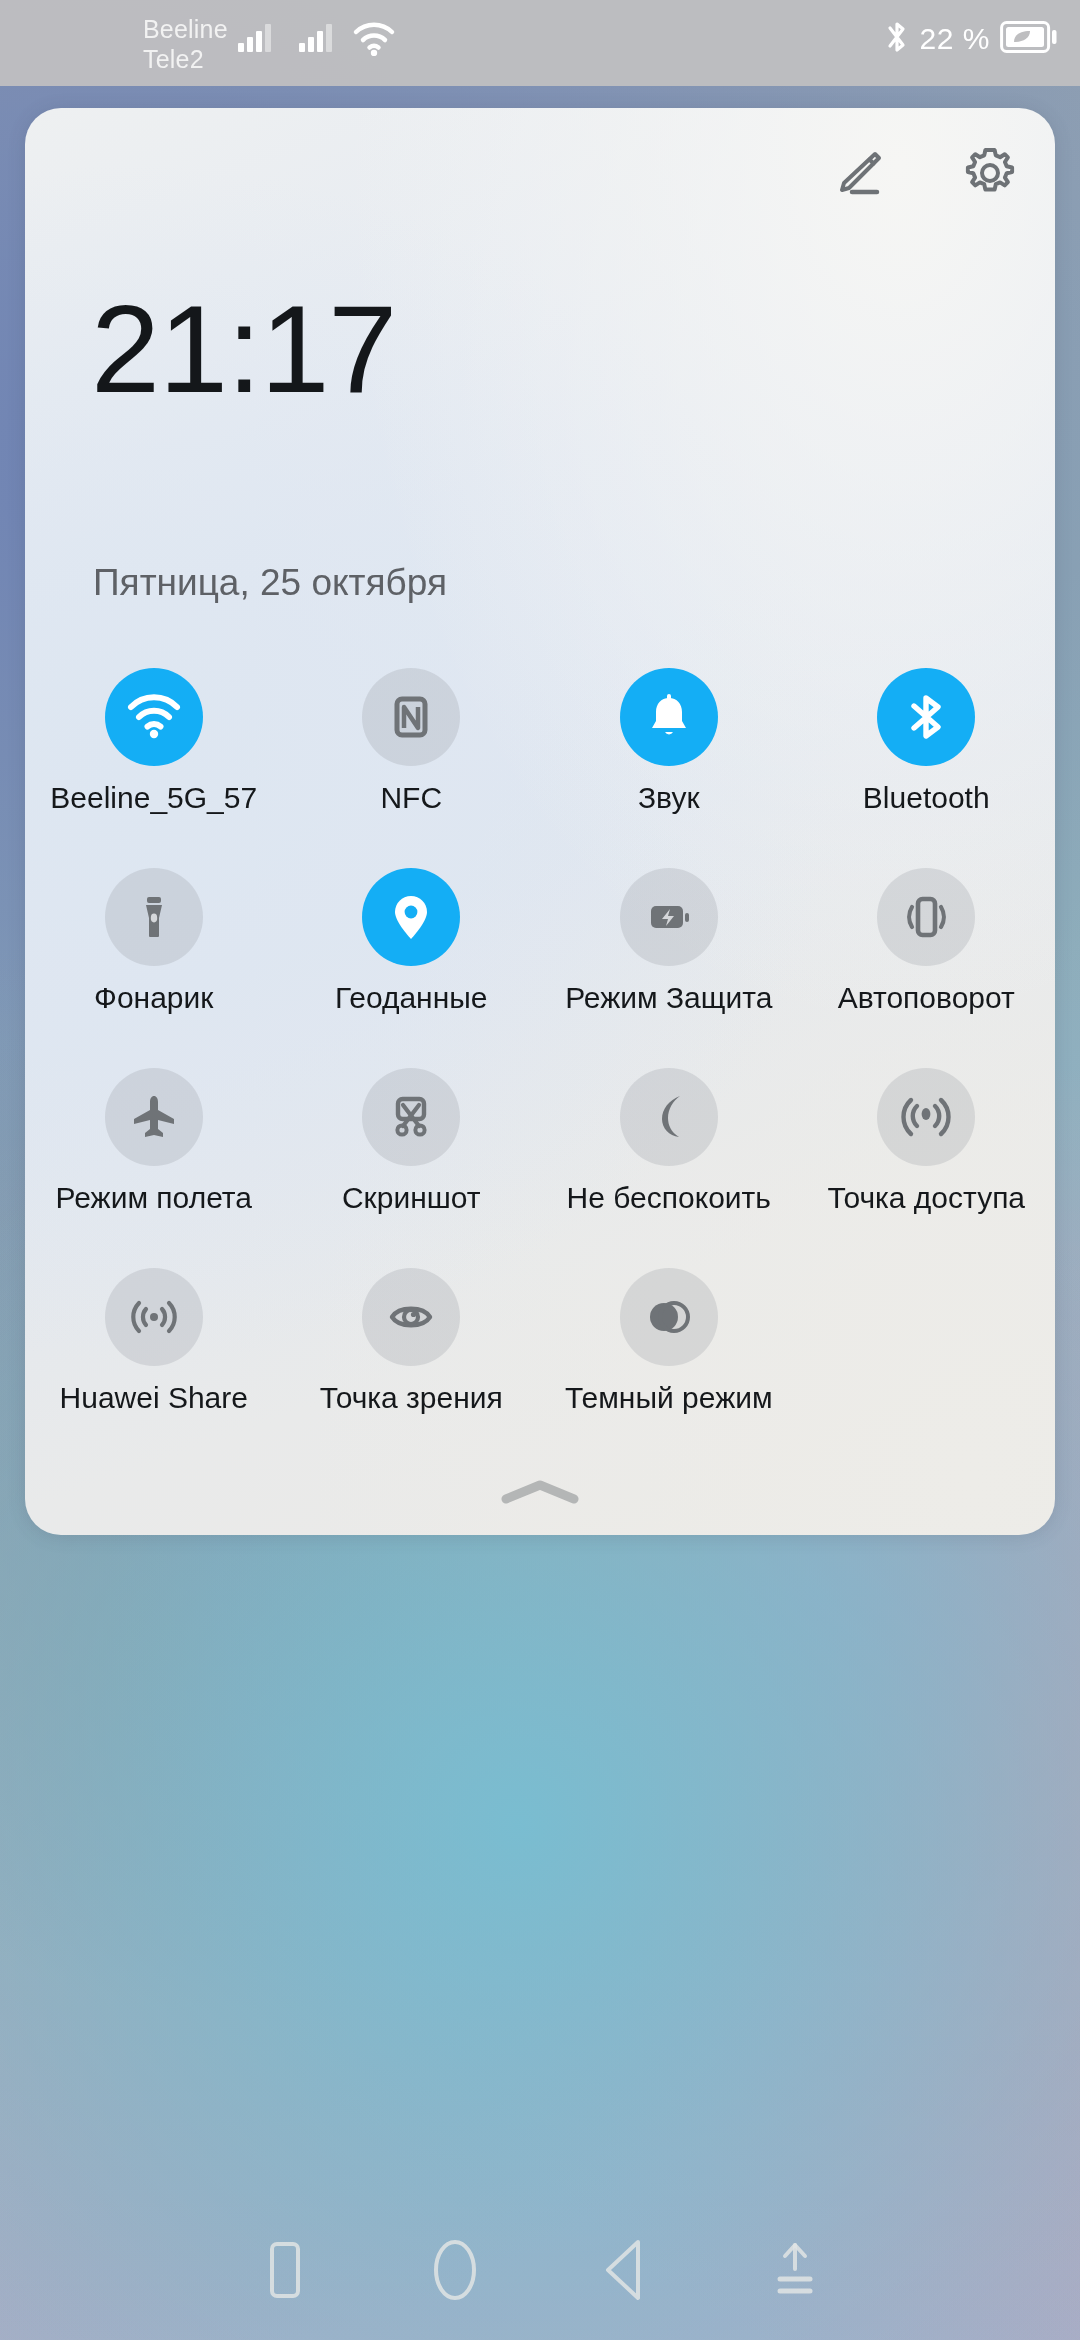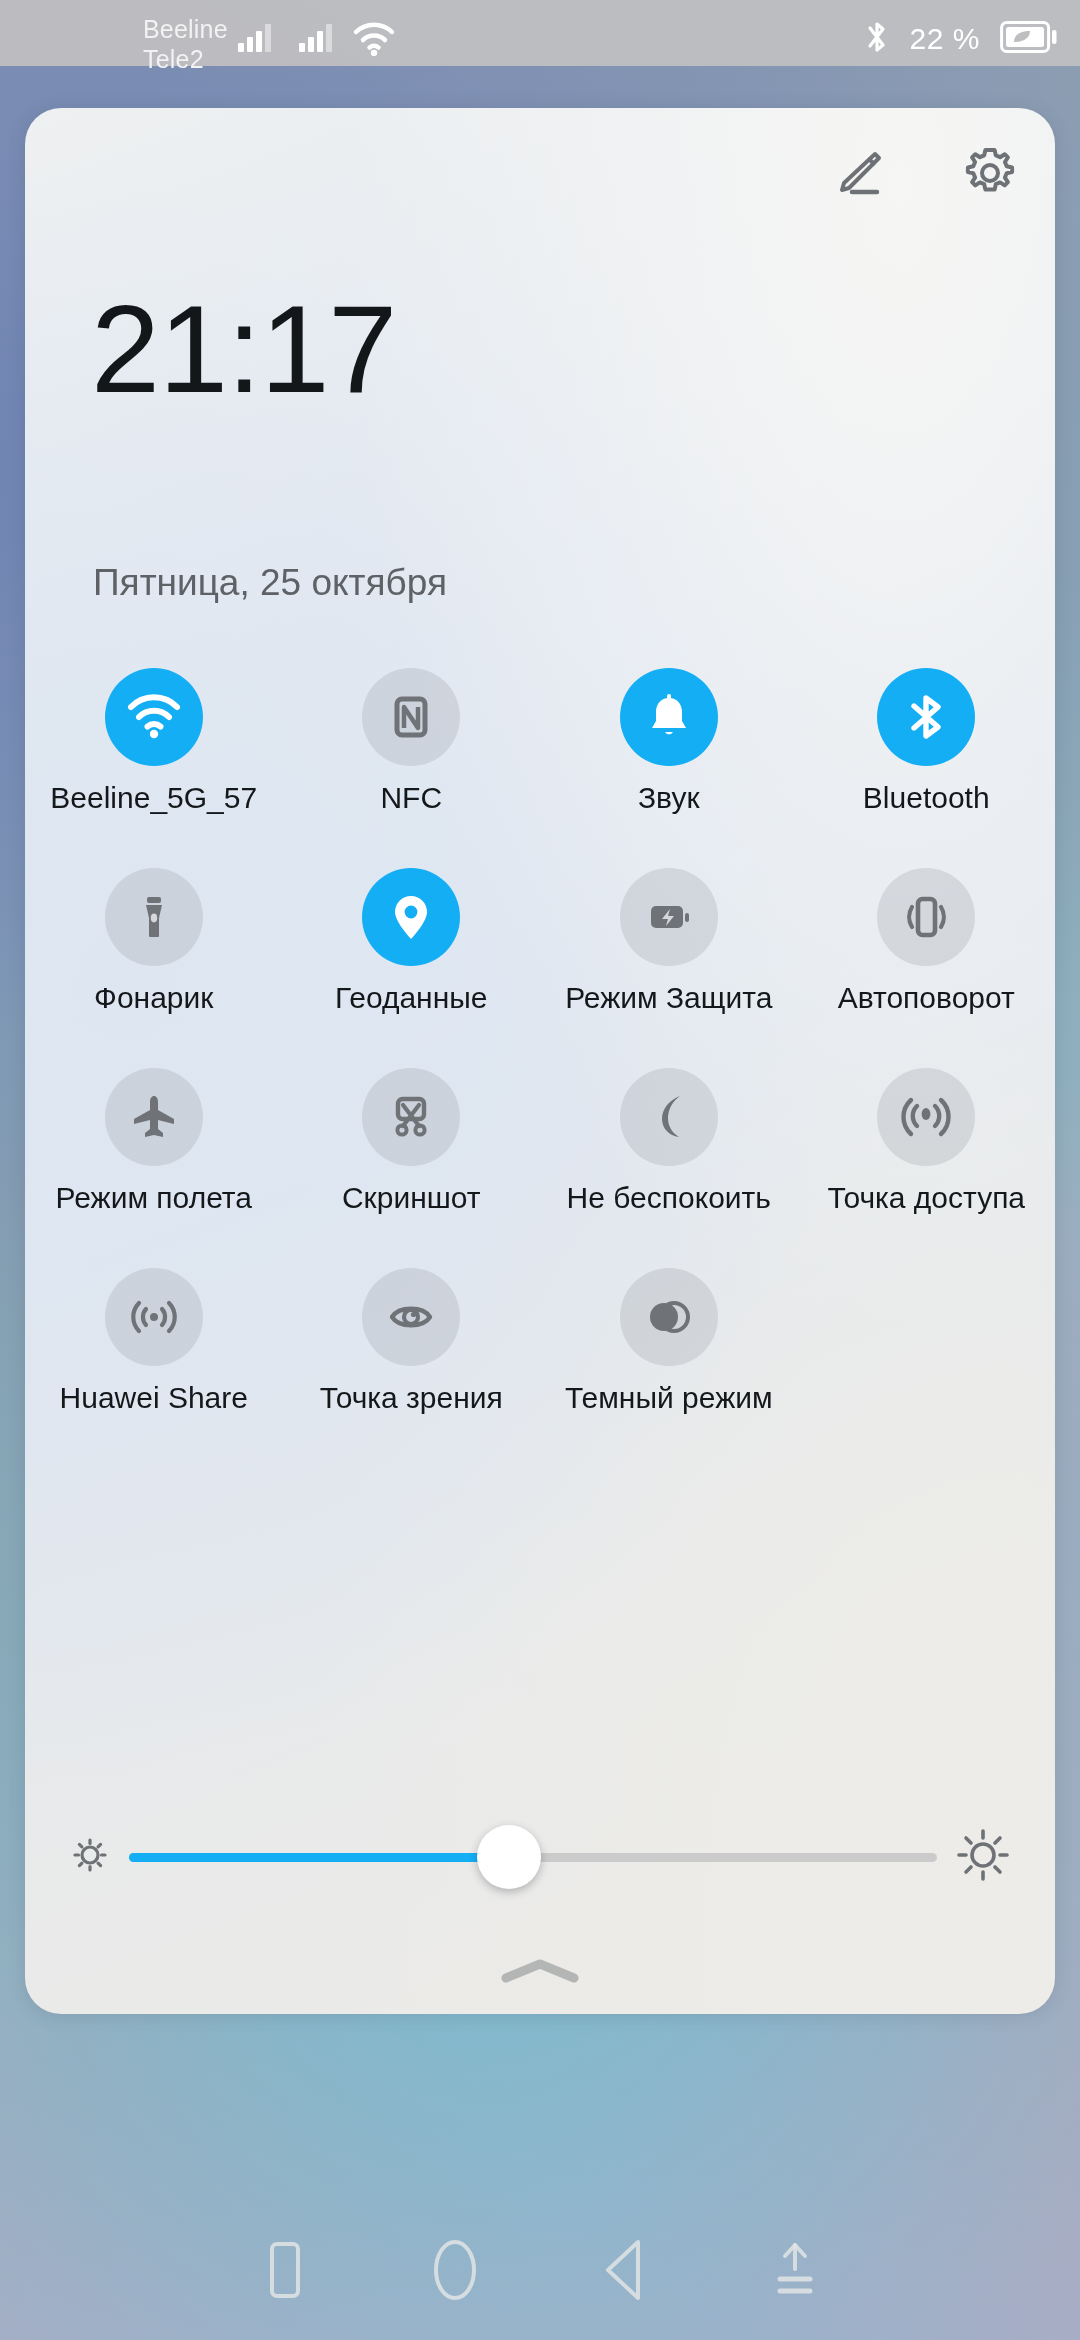--- a/index.html
+++ b/index.html
@@ -21,41 +21,41 @@
       radial-gradient(circle at 22% 64%, rgba(110,120,170,.55) 0%, rgba(110,120,170,0) 30%),
       radial-gradient(circle at 8% 96%, rgba(168,172,196,.85) 0%, rgba(168,172,196,0) 45%),
       radial-gradient(circle at 92% 98%, rgba(168,172,200,.85) 0%, rgba(168,172,200,0) 45%),
       radial-gradient(circle at 8% 20%, rgba(110,130,180,.95) 0%, rgba(110,130,180,0) 52%),
       linear-gradient(170deg,#8f9cb2 0%,#8ba3b4 30%,#8fb4c0 55%,#a4b0c4 80%,#aab2c8 100%);
     filter:blur(0px);
   }
 
   
   #statusbar{
-    position:absolute; top:0; left:0; width:1080px; height:66px;
+    position:absolute; top:0; left:0; width:1080px; height:86px;
     background:rgba(190,190,192,.97);
     display:flex; align-items:center;
     color:#fff;
   }
   #sb-carriers{
     position:absolute; left:143px; top:14px;
     font-size:25px; line-height:30px; color:#f2f2f2; letter-spacing:.2px;
   }
   #sb-sig{ position:absolute; left:238px; top:22px; display:flex; gap:28px; align-items:flex-end; }
   .bars{ display:flex; align-items:flex-end; gap:3px; height:30px; }
   .bars i{ display:block; width:6px; background:#fff; border-radius:1px; }
   .bars i.b1{height:9px;} .bars i.b2{height:15px;} .bars i.b3{height:21px;}
   .bars i.b4{height:28px; background:rgba(255,255,255,.45);}
   #sb-wifi{ position:absolute; left:352px; top:22px; }
-  #sb-right{ position:absolute; right:22px; top:18px; display:flex; align-items:center; gap:20px; }
+  #sb-right{ position:absolute; right:22px; top:18px; display:flex; align-items:center; gap:10px; }
   #sb-batterytext{ font-size:30px; color:#fff; letter-spacing:.5px; }
 
   
   #panel{
-    position:absolute; left:25px; top:108px; width:1030px; height:1906px;
+    position:absolute; left:25px; top:108px; width:1030px; height:1427px;
     border-radius:36px;
     background:
       radial-gradient(ellipse at 85% 4%, rgba(246,246,244,1) 0%, rgba(246,246,244,0) 45%),
       radial-gradient(ellipse at 10% 46%, rgba(221,230,241,1) 0%, rgba(221,230,241,0) 55%),
       radial-gradient(ellipse at 92% 96%, rgba(237,236,232,1) 0%, rgba(237,236,232,0) 50%),
       linear-gradient(160deg,#eef0f1 0%,#e3e9f2 30%,#e0e7f1 52%,#e9eaea 78%,#eceae6 100%);
     box-shadow:0 2px 18px rgba(60,70,90,.16);
     overflow:hidden;
   }
 

